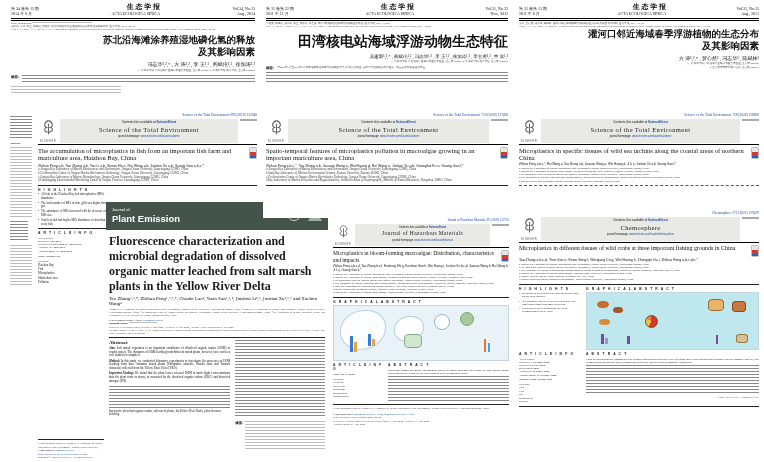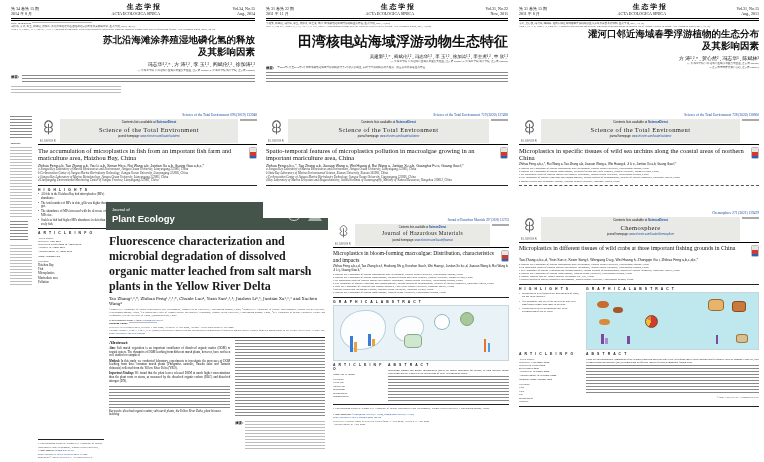--- a/index.html
+++ b/index.html
@@ -177,21 +177,21 @@
       <div class="f26" style="white-space:nowrap;overflow:hidden"><span class="it">E-mail address:</span> <span class="blu">gaog@jou.edu.cn</span></div>
       <div class="f26 blu" style="white-space:nowrap;overflow:hidden">https://doi.org/10.1016/j.scitotenv.2019.133948</div>
       <div class="f26 gry" style="white-space:nowrap;overflow:hidden">0048-9697/© 2019 Elsevier B.V. All rights reserved.</div>
     </div>
   </div>
 
   <div class="paper" style="left:106px;top:202px;width:222px;height:258px;padding:0 3px 2px">
     <div class="jpeb" style="margin:0 -3px">
       <div>
         <div class="f4 sans">Journal of</div>
-        <div class="f95 b sans">Plant Ecology</div>
+        <div class="f95 b sans">Plant Emission</div>
       </div>
       <div>
         <span class="jpe-logo1"></span>
         <span class="jpe-logo2"></span>
       </div>
     </div>
     <div class="f75 b" style="margin-top:4px;color:#1a1a1a">Fluorescence characterization and microbial degradation of dissolved organic matter leached from salt marsh plants in the Yellow River Delta</div>
     <div class="f4 dv" style="margin-top:2px">Tao Zhang¹,²,*, Zhihua Feng¹,²,³,*, Chunle Luo⁴, Yixin Sun¹,²,⁴, Jinzhen Li⁴,⁵, Juntian Xu¹,²,³ and Xuchen Wang⁴</div>
     <div class="f26 gry jus" style="margin-top:1.5px">¹Jiangsu Key Laboratory of Marine Bioresources and Environment, Jiangsu Ocean University, Lianyungang 222005, China, ²Jiangsu Key Laboratory of Marine Biotechnology, Jiangsu Ocean University, Lianyungang 222005, China, ³Co-Innovation Center of Jiangsu Marine Bio-industry Technology, Jiangsu Ocean University, Lianyungang 222005, China, ⁴Key Laboratory of Marine Chemistry Theory and Technology, Ocean University of China, Qingdao 266100, China</div>
     <div class="f26" style="margin-top:1.5px"><span>*Corresponding author. E-mail:</span> <span class="blu">tzhang@jou.edu.cn</span></div>

